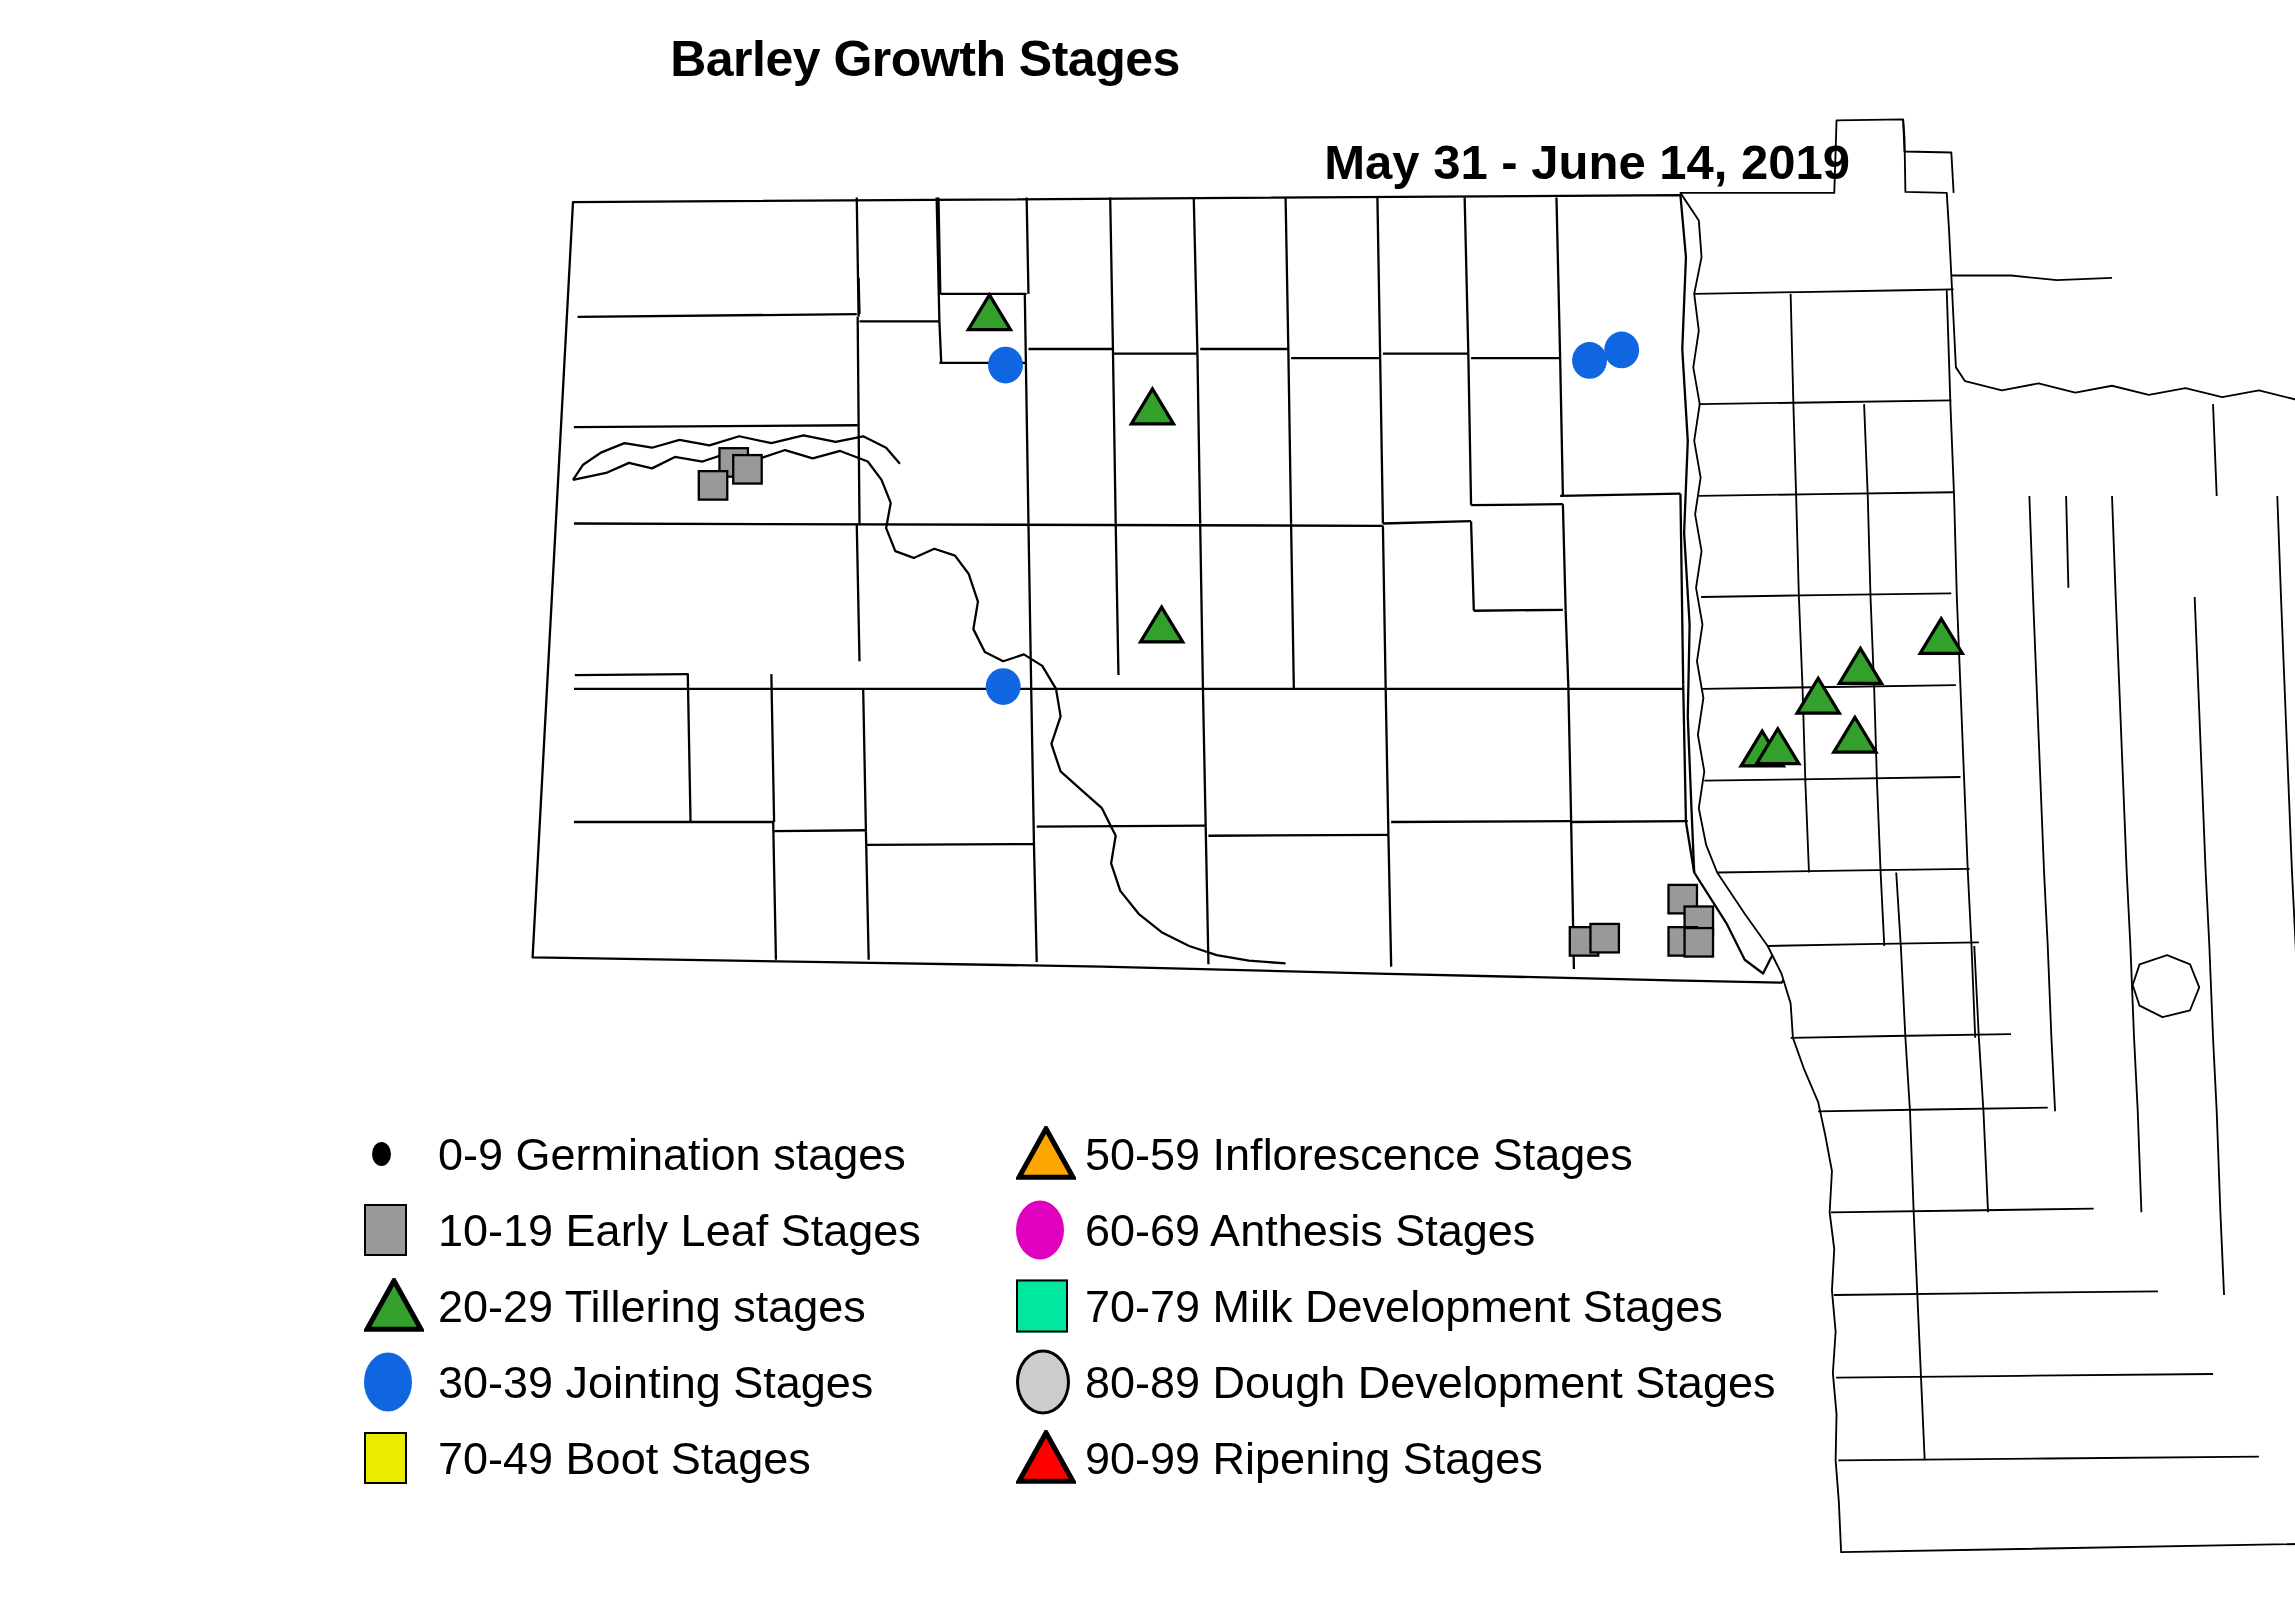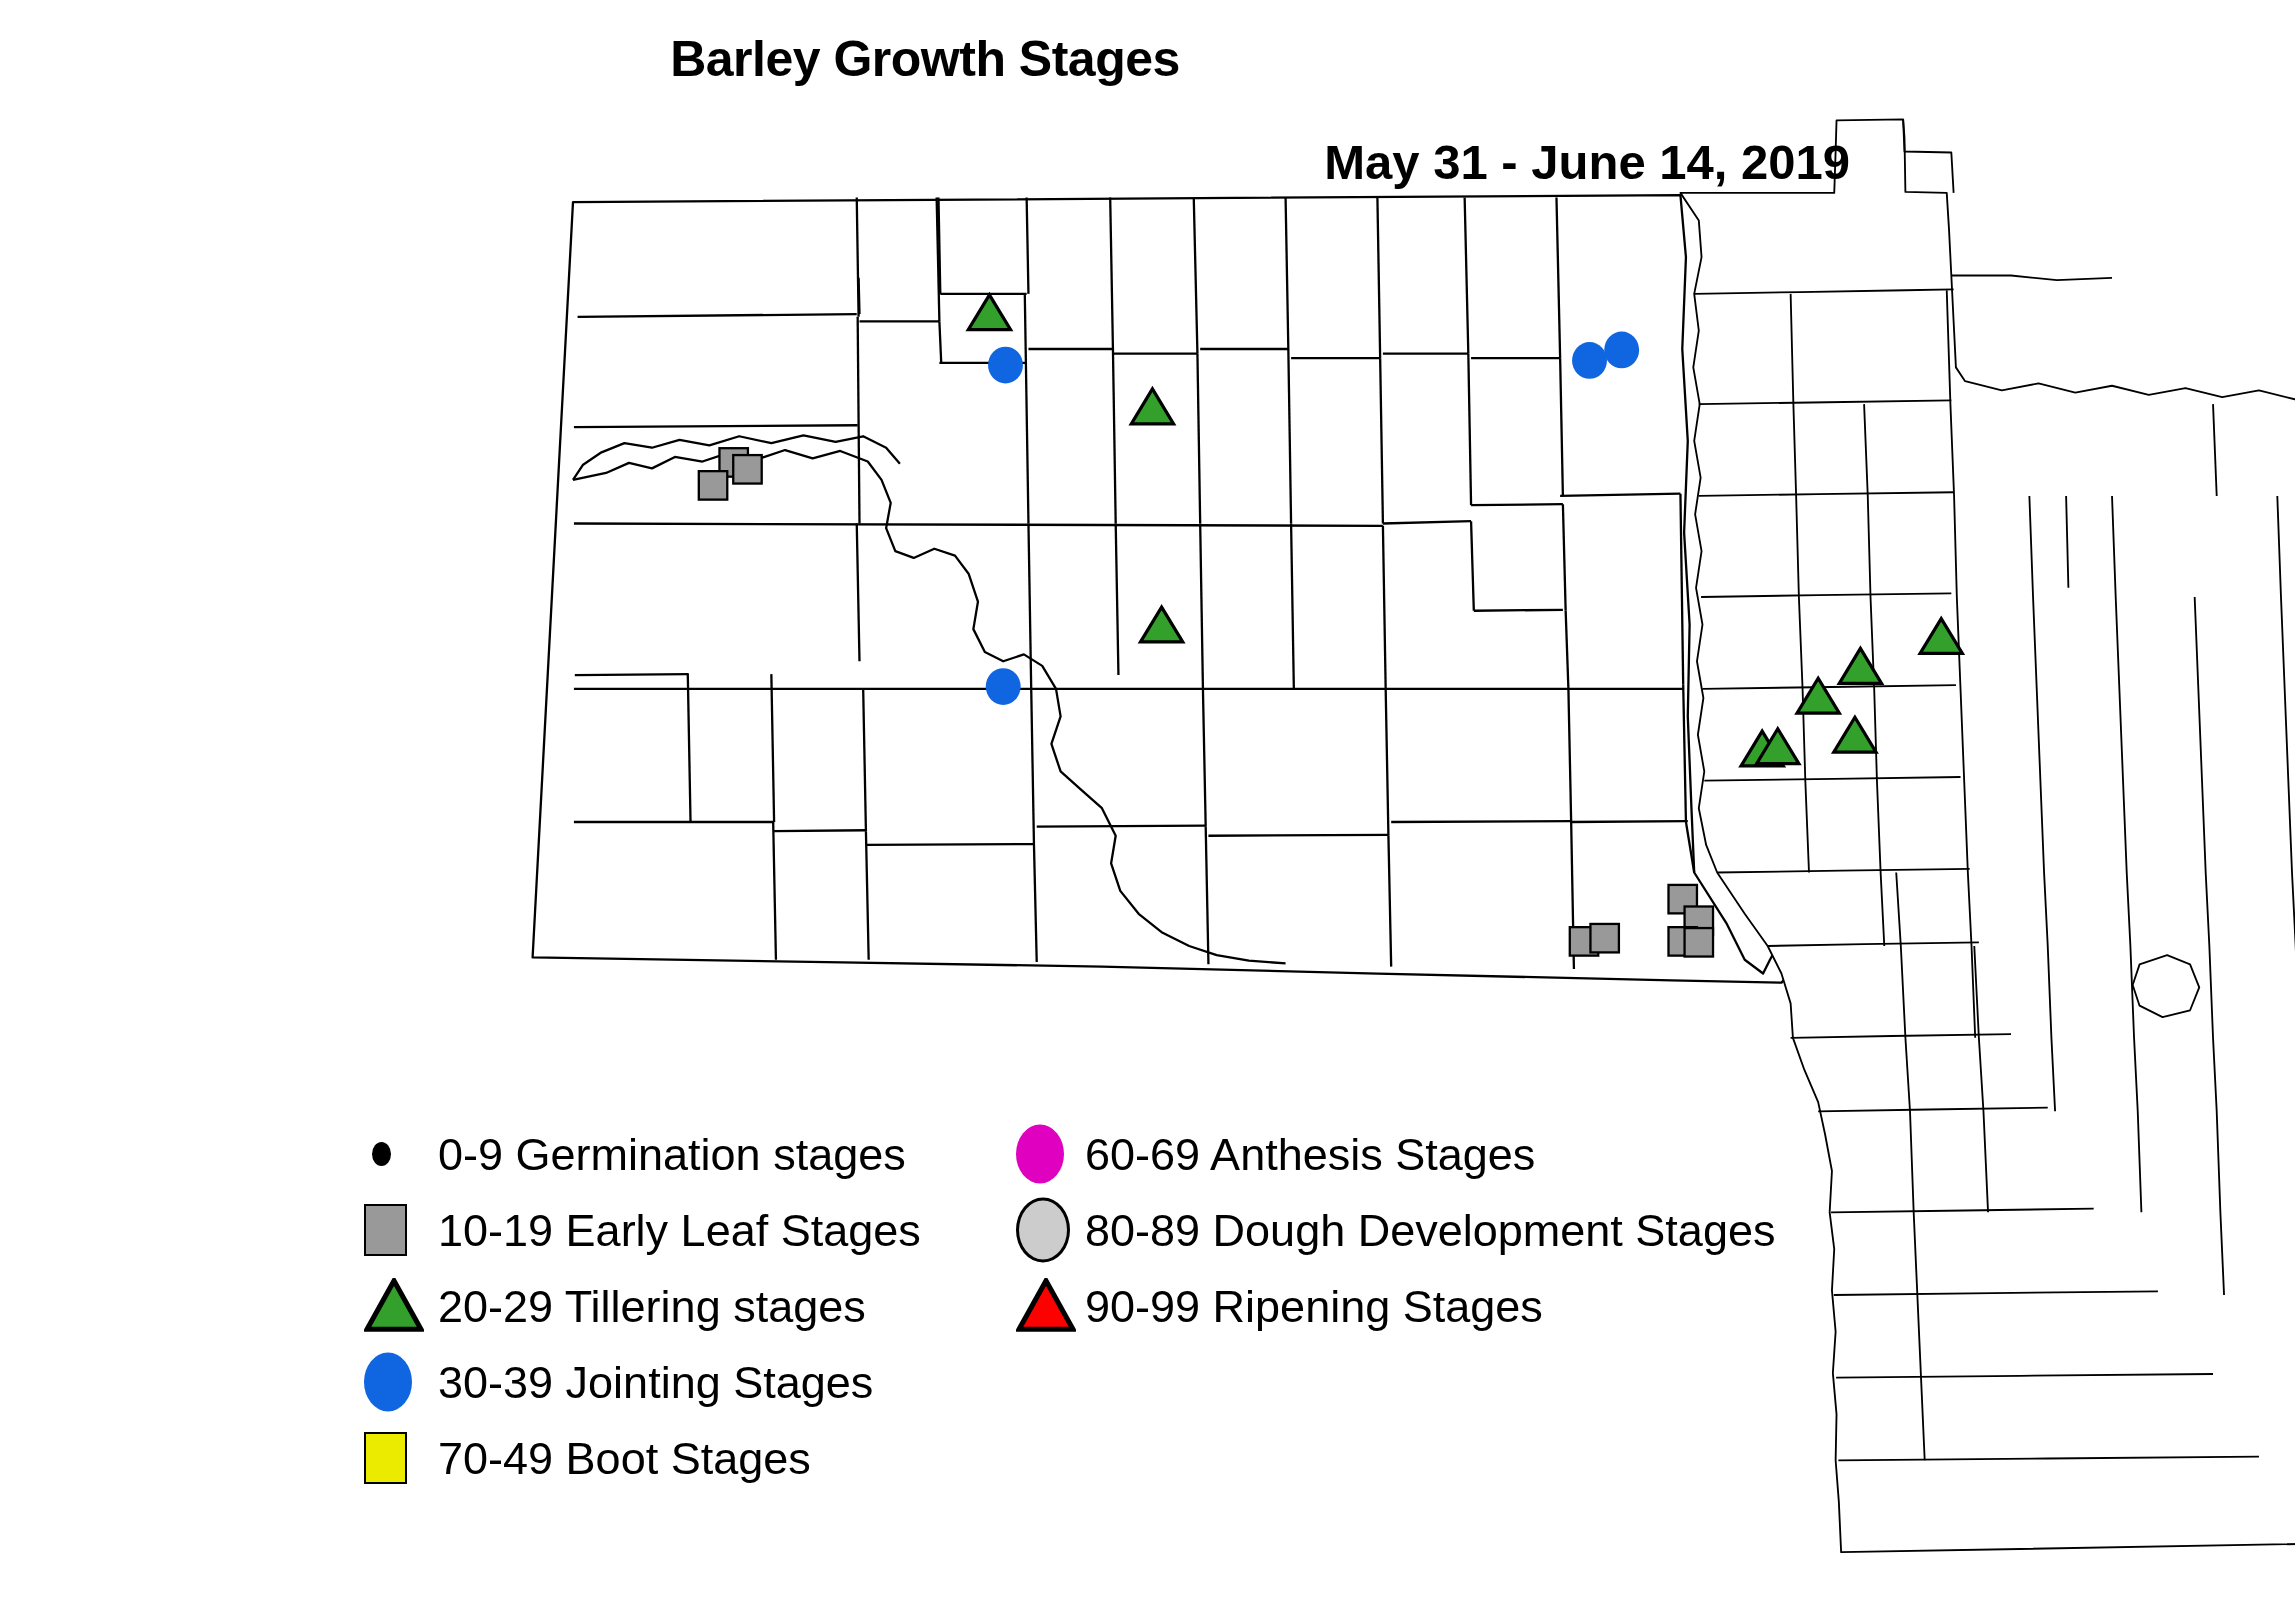--- a/index.html
+++ b/index.html
@@ -272,22 +272,34 @@
       <span class="legend-label">30-39 Jointing Stages</span>
     </div>
     <div class="legend-row">
       <span class="legend-swatch sw-square" id="sw-l4" style="background: rgb(235, 235, 0);"></span>
       <span class="legend-label">70-49 Boot Stages</span>
     </div>
   </div>
 
   <div class="legend-col" id="legend-col-right">
     <div class="legend-row">
+      <span class="legend-swatch">
+        <svg width="60" height="54" viewBox="0 0 130 118">
+            <polygon id="sw-r0" points="65,6 124,112 6,112" stroke="#000" stroke-width="11" fill="#ffa500"></polygon>
+          </svg>
+      </span>
+      <span class="legend-label">50-59 Inflorescence Stages</span>
+    </div>
+    <div class="legend-row">
       <span class="legend-swatch sw-ellipse" id="sw-r1" style="background: rgb(224, 0, 192);"></span>
       <span class="legend-label">60-69 Anthesis Stages</span>
+    </div>
+    <div class="legend-row">
+      <span class="legend-swatch sw-square-wide" id="sw-r2" style="background: rgb(0, 232, 160);"></span>
+      <span class="legend-label">70-79 Milk Development Stages</span>
     </div>
     <div class="legend-row">
       <span class="legend-swatch sw-ellipse-o" id="sw-r3" style="background: rgb(204, 204, 204);"></span>
       <span class="legend-label">80-89 Dough Development Stages</span>
     </div>
     <div class="legend-row">
       <span class="legend-swatch">
         <svg width="60" height="54" viewBox="0 0 130 118">
             <polygon id="sw-r4" points="65,6 124,112 6,112" stroke="#000" stroke-width="11" fill="#ff0000"></polygon>
           </svg>

